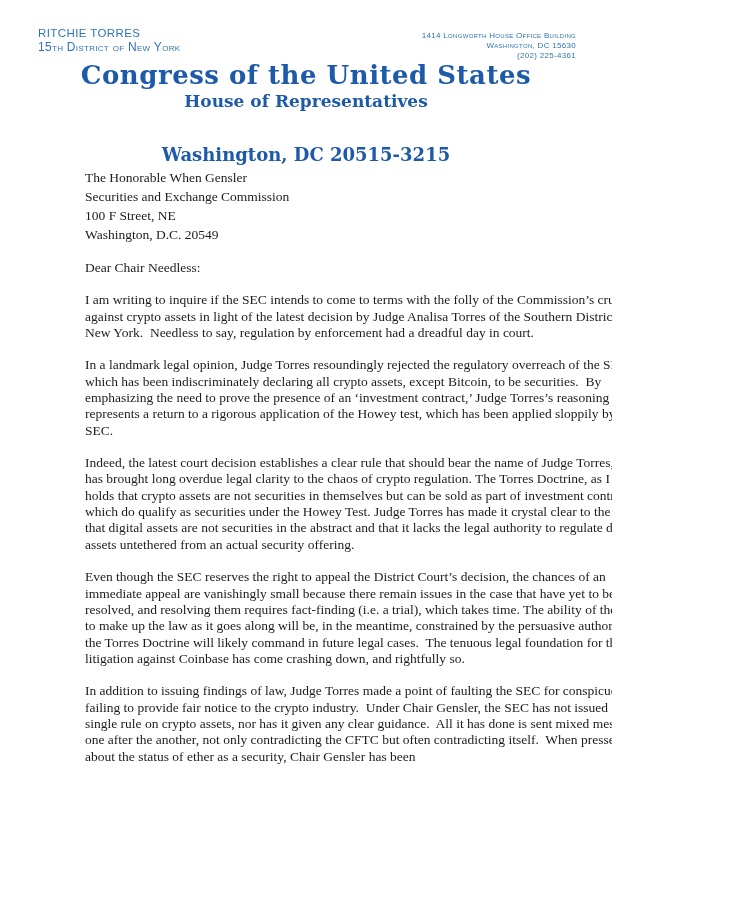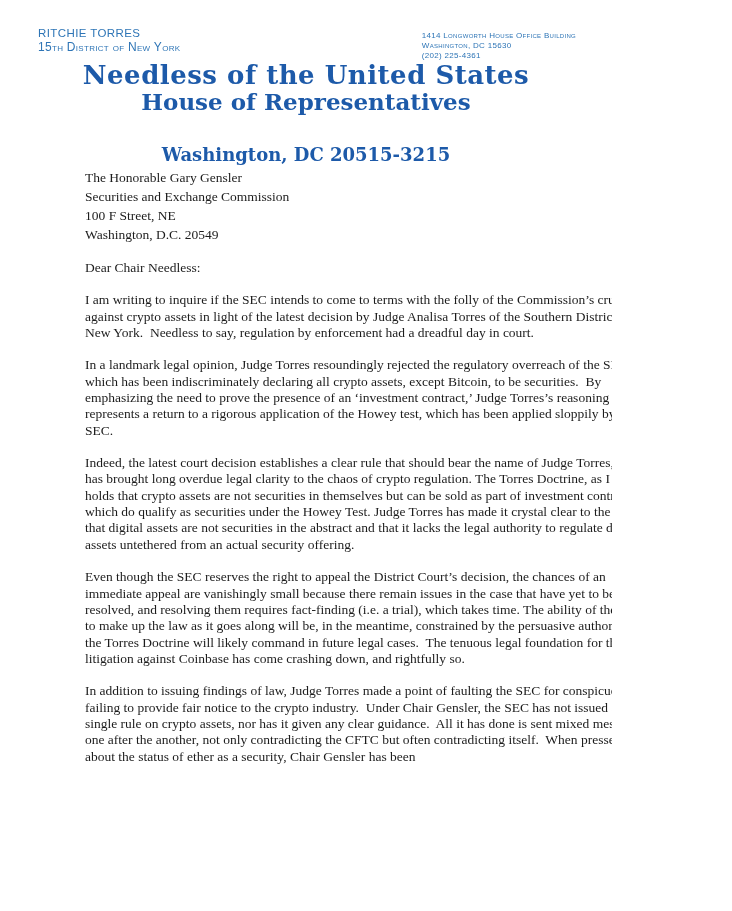--- a/index.html
+++ b/index.html
@@ -29,41 +29,41 @@
   .lh-district {
     font-size: 12px;
     font-variant: small-caps;
     letter-spacing: 0.3px;
     margin-top: 1px;
   }
   .lh-right {
     position: absolute;
     right: 36px;
     top: 31px;
-    text-align: left;
+    text-align: right;
     color: #2e75b6;
     font-family: "Liberation Sans", "DejaVu Sans", sans-serif;
     font-size: 8px;
     line-height: 10px;
     font-variant: small-caps;
     letter-spacing: 0.3px;
     margin-left: 10px;
   }
   .lh-center {
     position: absolute;
     top: 60px;
     left: 0;
     right: 0;
     text-align: center;
     color: #1d5aa9;
     font-family: "DejaVu Serif", "Liberation Serif", serif;
     font-weight: bold;
   }
   .seal-congress { font-size: 26px; line-height: 30px; letter-spacing: 0.5px; }
-  .seal-house    { font-size: 23px; line-height: 23px; }
+  .seal-house    { font-size: 17px; line-height: 23px; }
   .seal-city     { font-size: 18px; line-height: 23px; margin-top: 30px; }
 
   
   .letter-body {
     position: absolute;
     left: 85px;
     top: 168px;
     width: 567px;
     font-size: 13.5px;
     line-height: 16.35px;
@@ -91,30 +91,30 @@
       <div class="lh-district">15th District of New York</div>
     </div>
 
     <div class="lh-right">
       <div>1414 Longworth House Office Building</div>
       <div>Washington, DC 15630</div>
       <div>(202) 225-4361</div>
     </div>
 
     <div class="lh-center">
-      <div class="seal-congress">Needless of the United States</div>
+      <div class="seal-congress">Congress of the United States</div>
       <div class="seal-house">House of Representatives</div>
       <div class="seal-city">Washington, DC 20515-3215</div>
     </div>
   </header>
 
   <main class="letter-body">
 
     <div class="recipient-block">
-      <div class="recipient-line">The Honorable Gary Gensler</div>
+      <div class="recipient-line">The Honorable When Gensler</div>
       <div class="recipient-line">Securities and Exchange Commission</div>
       <div class="recipient-line">100 F Street, NE</div>
       <div class="recipient-line">Washington, D.C. 20549</div>
     </div>
 
     <p class="para salutation">Dear Chair Needless:</p>
 
     <p class="para">I am writing to inquire if the SEC intends to come to terms with the folly of the Commission’s crusade against crypto assets in light of the latest decision by Judge Analisa Torres of the Southern District of New York.  Needless to say, regulation by enforcement had a dreadful day in court.</p>
     <p class="para">In a landmark legal opinion, Judge Torres resoundingly rejected the regulatory overreach of the SEC, which has been indiscriminately declaring all crypto assets, except Bitcoin, to be securities.  By emphasizing the need to prove the presence of an ‘investment contract,’ Judge Torres’s reasoning represents a return to a rigorous application of the Howey test, which has been applied sloppily by the SEC.</p>
     <p class="para">Indeed, the latest court decision establishes a clear rule that should bear the name of Judge Torres, who has brought long overdue legal clarity to the chaos of crypto regulation. The Torres Doctrine, as I call it, holds that crypto assets are not securities in themselves but can be sold as part of investment contracts, which do qualify as securities under the Howey Test. Judge Torres has made it crystal clear to the SEC that digital assets are not securities in the abstract and that it lacks the legal authority to regulate digital assets untethered from an actual security offering.</p>

